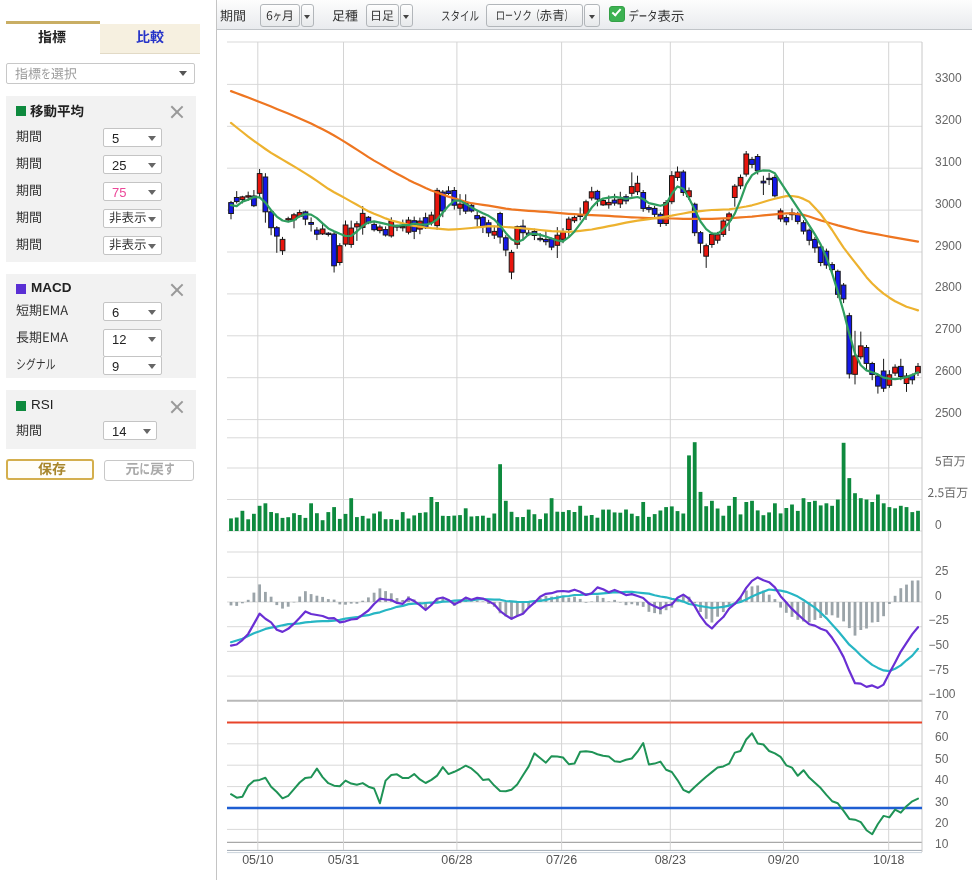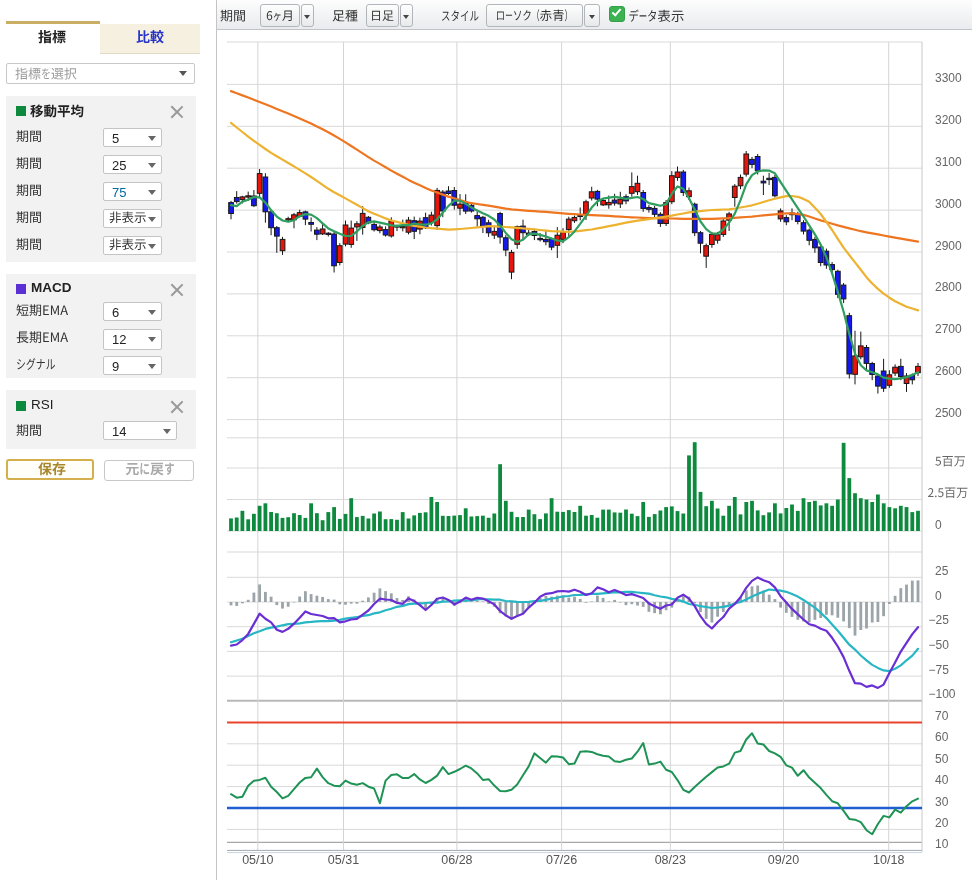--- a/index.html
+++ b/index.html
@@ -608,44 +608,44 @@
     </div>
     <div style="position:absolute;left:103px;top:128px;width:59px;height:19px;background:#fff;border:1px solid #c4c4c4;border-radius:2px">
       <span style="position:absolute;left:8px;top:2px;font-size:13px;color:#222">5</span>
       <span style="position:absolute;right:5px;top:6.5px;width:0;height:0;border-left:4px solid transparent;border-right:4px solid transparent;border-top:5px solid #666"></span>
     </div>
     <div style="position:absolute;left:103px;top:155px;width:59px;height:19px;background:#fff;border:1px solid #c4c4c4;border-radius:2px">
       <span style="position:absolute;left:8px;top:2px;font-size:13px;color:#222">25</span>
       <span style="position:absolute;right:5px;top:6.5px;width:0;height:0;border-left:4px solid transparent;border-right:4px solid transparent;border-top:5px solid #666"></span>
     </div>
     <div style="position:absolute;left:103px;top:182px;width:59px;height:19px;background:#fff;border:1px solid #c4c4c4;border-radius:2px">
-      <span style="position:absolute;left:8px;top:2px;font-size:13px;color:#0369a1">75</span>
+      <span style="position:absolute;left:8px;top:2px;font-size:13px;color:#ec4899">75</span>
       <span style="position:absolute;right:5px;top:6.5px;width:0;height:0;border-left:4px solid transparent;border-right:4px solid transparent;border-top:5px solid #666"></span>
     </div>
     <div style="position:absolute;left:103px;top:209px;width:59px;height:19px;background:#fff;border:1px solid #c4c4c4;border-radius:2px">
       <span style="position:absolute;left:8px;top:2px;font-size:13px;color:#222"></span>
       <span style="position:absolute;right:5px;top:6.5px;width:0;height:0;border-left:4px solid transparent;border-right:4px solid transparent;border-top:5px solid #666"></span>
     </div>
     <div style="position:absolute;left:103px;top:236px;width:59px;height:19px;background:#fff;border:1px solid #c4c4c4;border-radius:2px">
       <span style="position:absolute;left:8px;top:2px;font-size:13px;color:#222"></span>
       <span style="position:absolute;right:5px;top:6.5px;width:0;height:0;border-left:4px solid transparent;border-right:4px solid transparent;border-top:5px solid #666"></span>
     </div>
     <div style="position:absolute;left:103px;top:302px;width:59px;height:19px;background:#fff;border:1px solid #c4c4c4;border-radius:2px">
       <span style="position:absolute;left:8px;top:2px;font-size:13px;color:#222">6</span>
       <span style="position:absolute;right:5px;top:6.5px;width:0;height:0;border-left:4px solid transparent;border-right:4px solid transparent;border-top:5px solid #666"></span>
     </div>
-    <div style="position:absolute;left:103px;top:329px;width:59px;height:21px;background:#fff;border:1px solid #c4c4c4;border-radius:2px">
+    <div style="position:absolute;left:103px;top:329px;width:59px;height:28px;background:#fff;border:1px solid #c4c4c4;border-radius:2px">
       <span style="position:absolute;left:8px;top:2px;font-size:13px;color:#222">12</span>
       <span style="position:absolute;right:5px;top:6.5px;width:0;height:0;border-left:4px solid transparent;border-right:4px solid transparent;border-top:5px solid #666"></span>
     </div>
     <div style="position:absolute;left:103px;top:356px;width:59px;height:19px;background:#fff;border:1px solid #c4c4c4;border-radius:2px">
       <span style="position:absolute;left:8px;top:2px;font-size:13px;color:#222">9</span>
       <span style="position:absolute;right:5px;top:6.5px;width:0;height:0;border-left:4px solid transparent;border-right:4px solid transparent;border-top:5px solid #666"></span>
     </div>
-    <div style="position:absolute;left:103px;top:421px;width:74px;height:19px;background:#fff;border:1px solid #c4c4c4;border-radius:2px">
+    <div style="position:absolute;left:103px;top:421px;width:54px;height:19px;background:#fff;border:1px solid #c4c4c4;border-radius:2px">
       <span style="position:absolute;left:8px;top:2px;font-size:13px;color:#222">14</span>
       <span style="position:absolute;right:5px;top:6.5px;width:0;height:0;border-left:4px solid transparent;border-right:4px solid transparent;border-top:5px solid #666"></span>
     </div>
     <div style="position:absolute;left:6px;top:459px;width:88px;height:21px;background:#fffef9;border:2px solid #d4af4e;border-radius:3px"></div>
     <div style="position:absolute;left:104px;top:460px;width:90px;height:21px;background:#fff;border:1px solid #c8c8c8;border-radius:3px"></div>
   </div>
 <svg width="972" height="880" viewBox="0 0 972 880" style="position:absolute;left:0;top:0;pointer-events:none">
     <path transform="translate(935.00,465.50) scale(0.012000,-0.012000)" d="M262 -13Q205 -13 161 1Q118 15 85 37Q53 59 27 84L73 144Q94 123 120 105Q145 86 178 75Q211 63 253 63Q296 63 332 84Q367 105 388 144Q409 183 409 236Q409 314 367 359Q326 403 257 403Q221 403 194 392Q167 381 135 360L86 391L110 733H466V655H190L171 443Q195 457 222 464Q248 472 281 472Q342 472 392 447Q442 423 472 371Q502 319 502 238Q502 158 467 102Q433 46 378 16Q323 -13 262 -13Z" fill="#666"></path>
     <path transform="translate(941.66,465.50) scale(0.012000,-0.012000)" d="M64 786H937V713H64ZM230 310H789V241H230ZM232 54H781V-16H232ZM455 760 543 741Q534 703 523 662Q513 621 503 584Q494 547 483 518L413 536Q421 567 430 606Q438 646 445 686Q452 726 455 760ZM177 563H837V-81H759V493H253V-81H177Z" fill="#666"></path>
     <path transform="translate(953.66,465.50) scale(0.012000,-0.012000)" d="M62 765H939V691H62ZM375 487H796V414H375ZM770 487H847Q847 487 847 480Q847 473 846 464Q846 455 846 450Q840 328 833 243Q825 158 817 101Q809 45 798 12Q787 -21 772 -36Q755 -55 735 -63Q715 -70 686 -72Q658 -75 609 -74Q561 -73 509 -70Q508 -53 501 -32Q494 -12 483 4Q539 -1 588 -2Q637 -3 657 -3Q675 -4 686 -1Q697 1 705 9Q722 24 733 74Q745 124 753 221Q762 318 770 473ZM333 705H411Q409 620 402 531Q396 441 379 353Q362 265 328 184Q294 104 235 36Q177 -32 89 -82Q80 -67 64 -51Q48 -35 34 -24Q119 21 173 84Q228 148 260 223Q291 298 306 379Q321 461 326 544Q331 627 333 705Z" fill="#666"></path>

